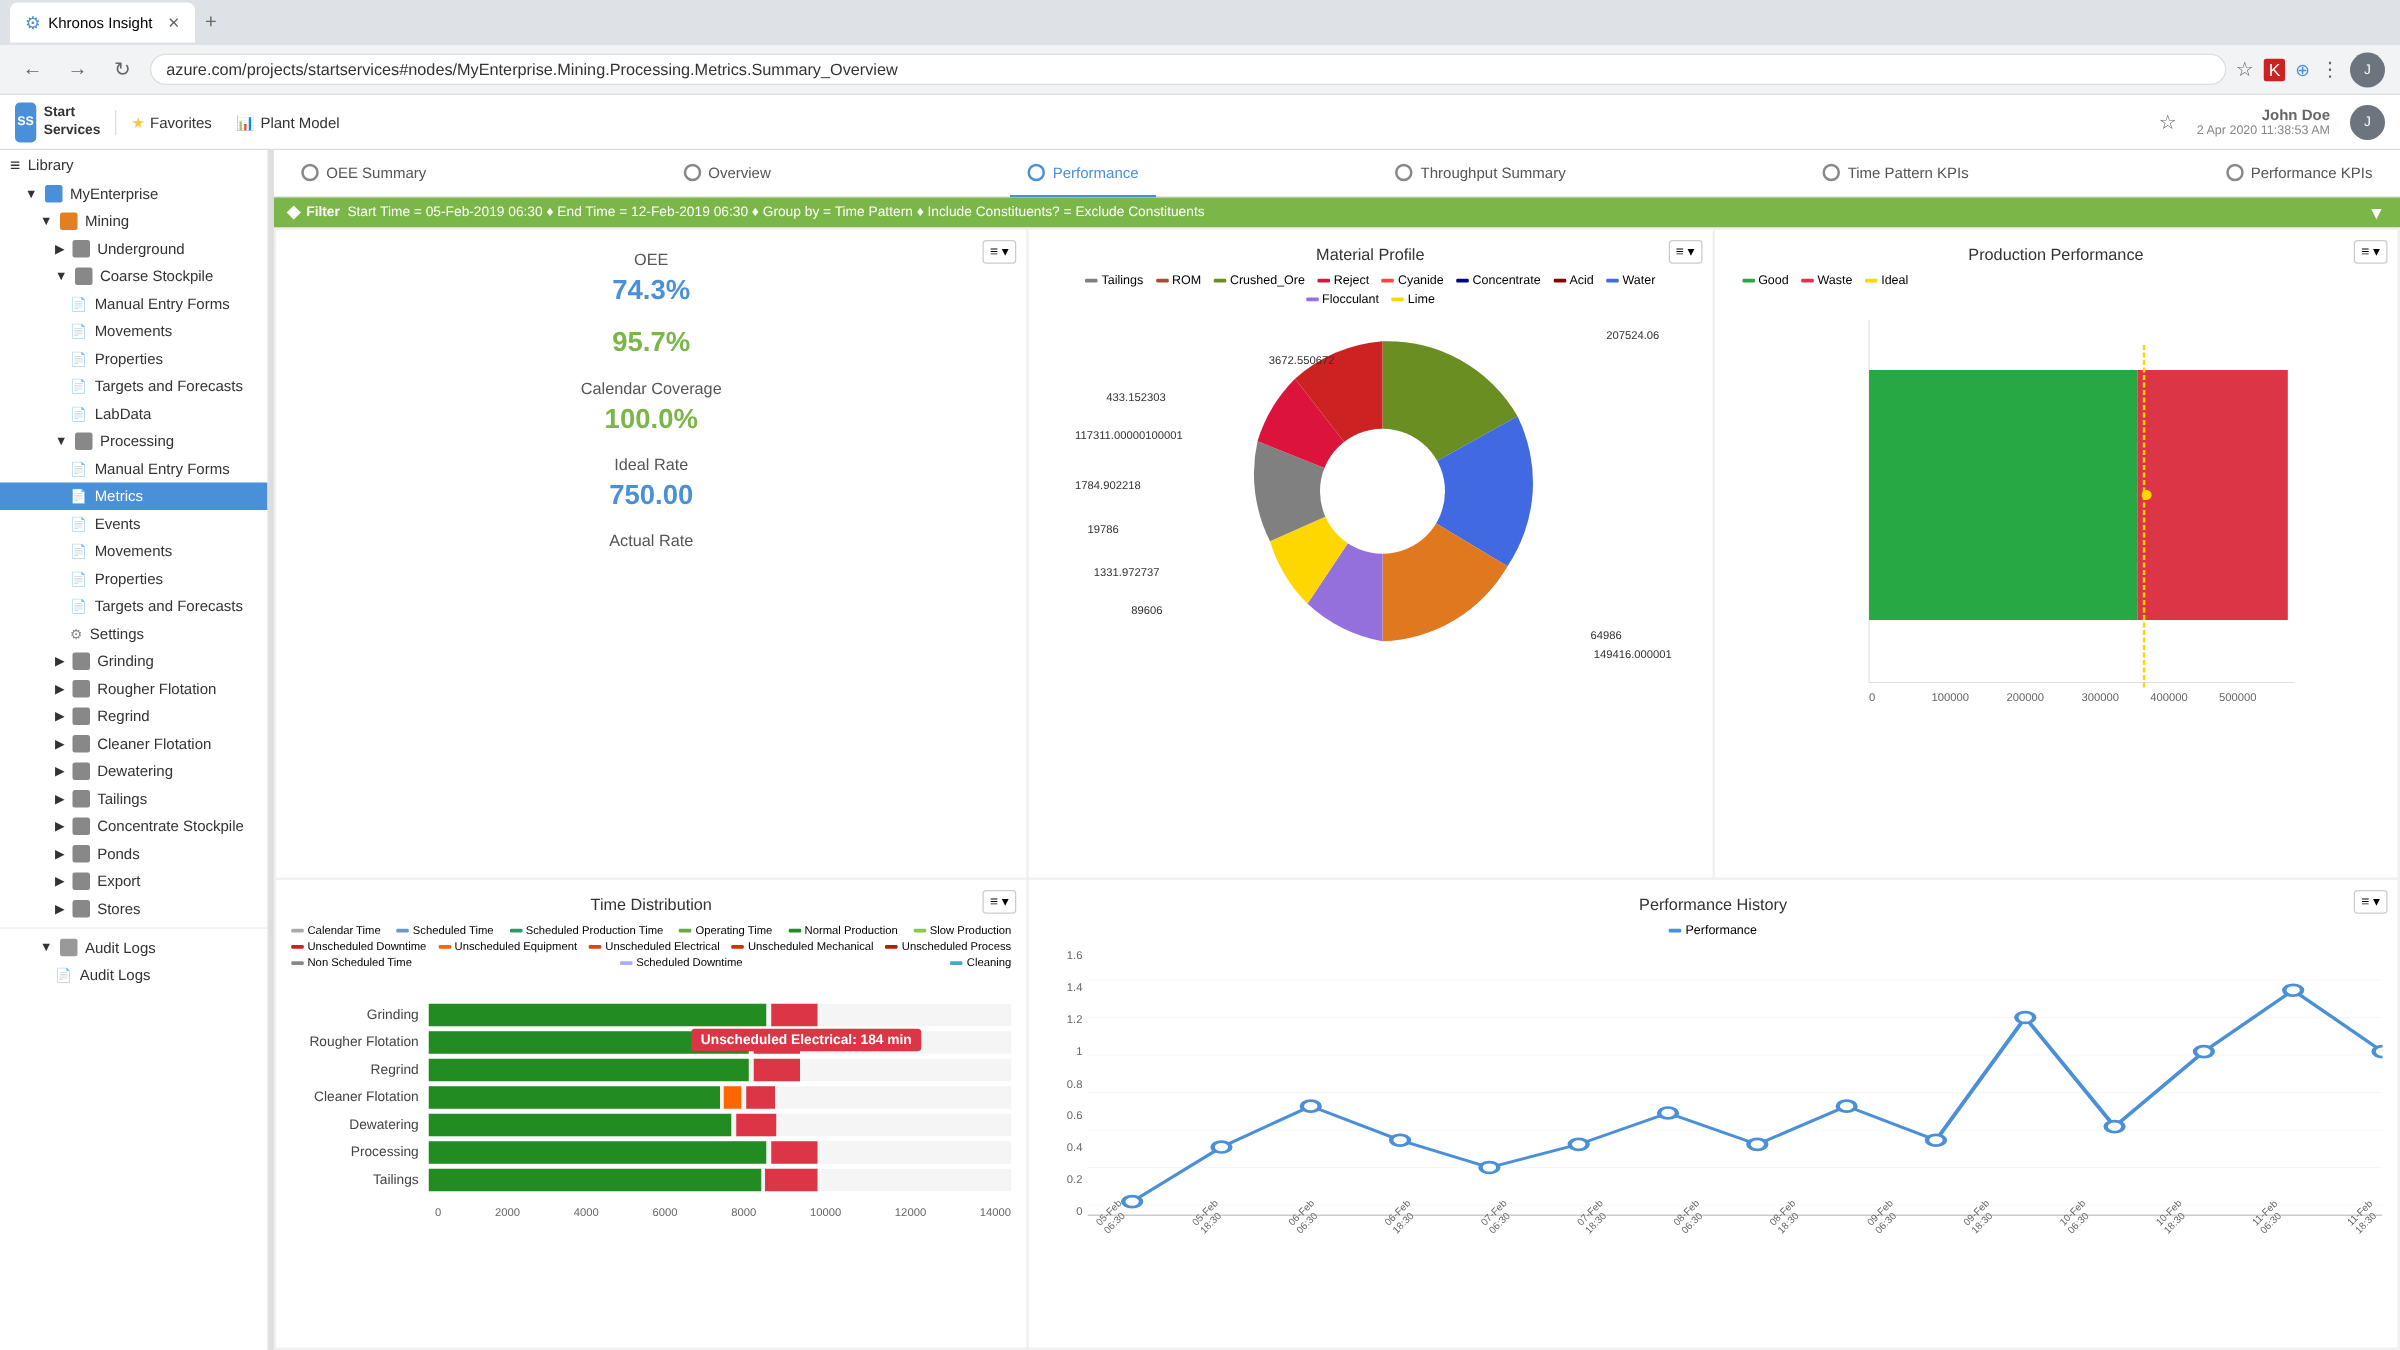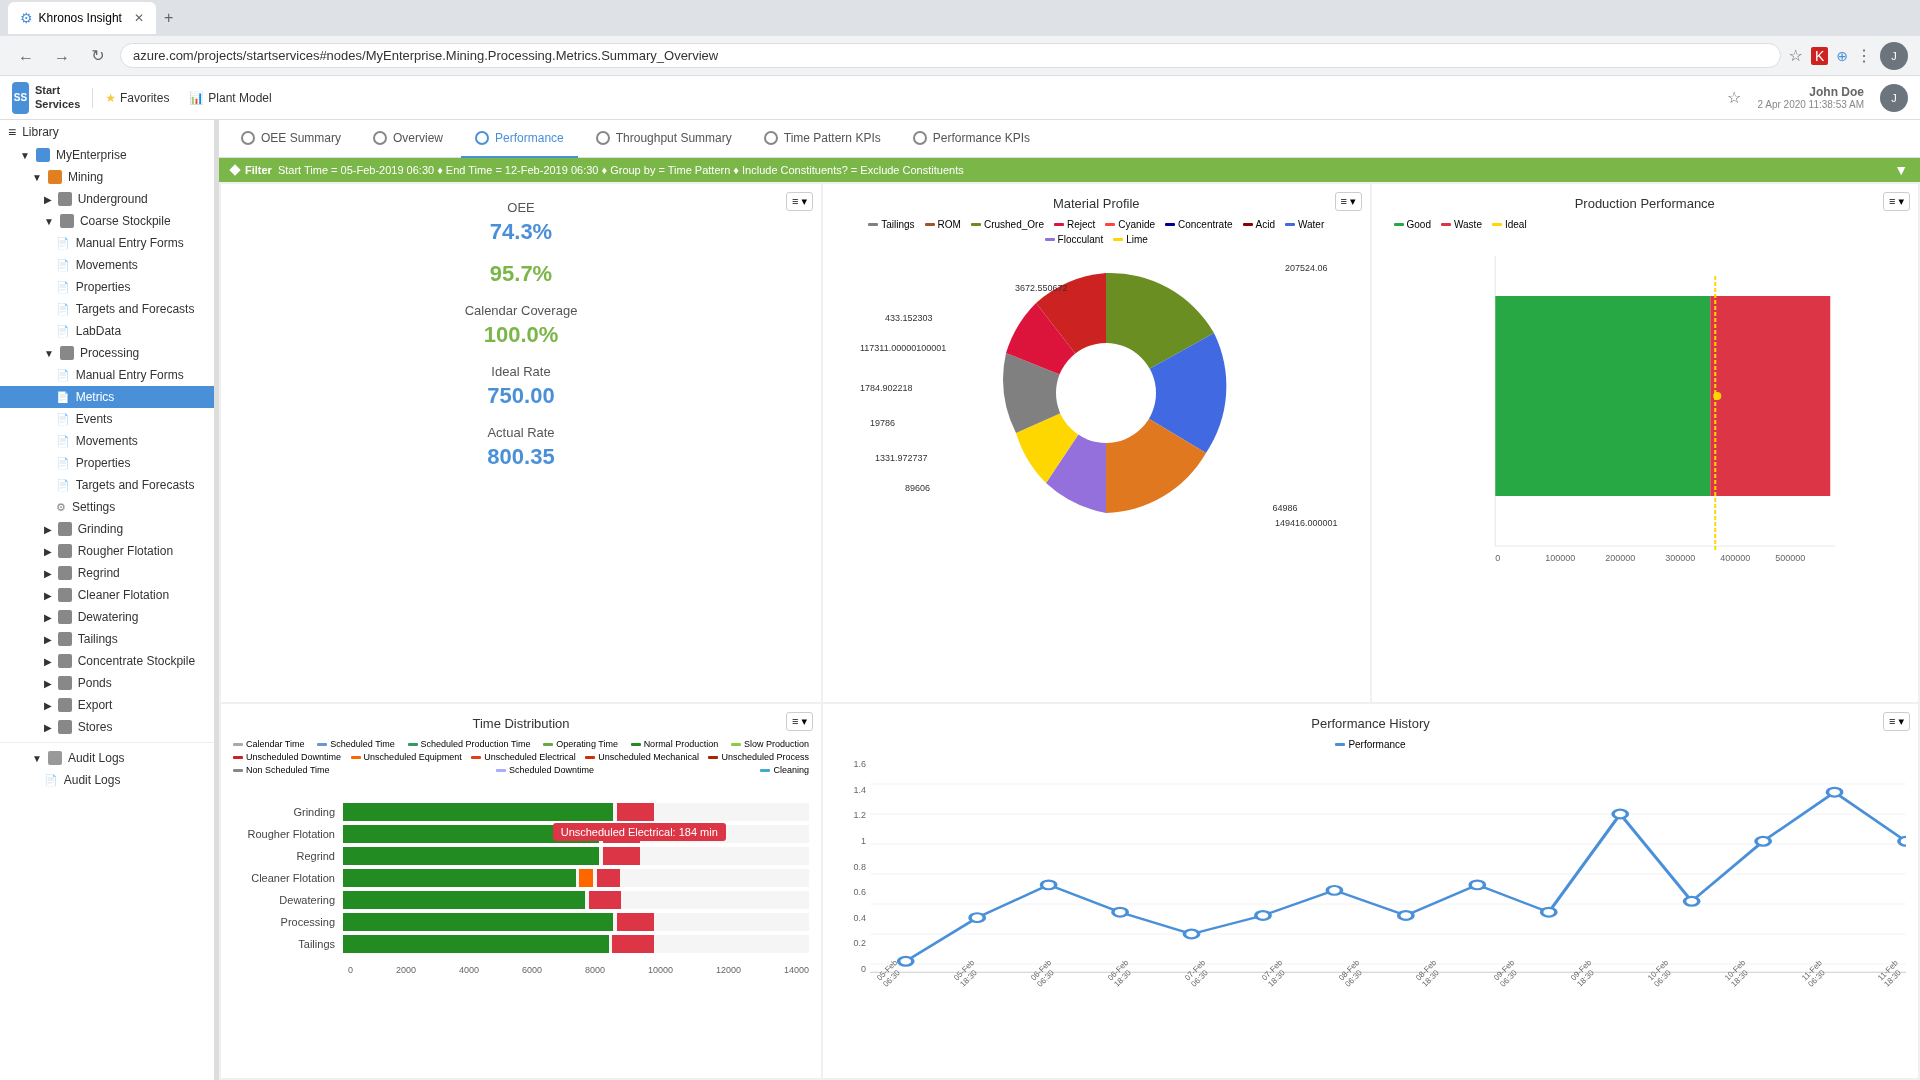--- a/index.html
+++ b/index.html
@@ -38,21 +38,21 @@
     .expand-arrow { font-size: 10px; }
     .sidebar-folder { width: 14px; height: 14px; background: #f5c842; border-radius: 2px; display: inline-block; flex-shrink: 0; }
     .sidebar-folder.blue { background: #4a90d9; }
     .sidebar-folder.orange { background: #e08020; }
     .sidebar-divider { height: 1px; background: #eee; margin: 4px 0; }
 
     
     .content { flex: 1; display: flex; flex-direction: column; overflow: hidden; }
 
     
-    .tabs-bar { background: #fff; border-bottom: 1px solid #ddd; display: flex; align-items: center; padding: 0 8px; height: 38px; gap: 4px; }
+    .tabs-bar { background: #fff; border-bottom: 1px solid #ddd; display: flex; align-items: center; padding: 0 8px; height: 38px; gap: 4px; justify-content: space-between; }
     .tab-item { padding: 6px 14px; font-size: 12px; color: #555; cursor: pointer; border-radius: 4px 4px 0 0; display: flex; align-items: center; gap: 6px; height: 38px; border-bottom: 2px solid transparent; }
     .tab-item.active { color: #4a90d9; border-bottom: 2px solid #4a90d9; font-weight: 500; }
     .tab-icon { width: 14px; height: 14px; border-radius: 50%; border: 2px solid currentColor; display: inline-block; }
 
     
     .filter-bar { background: #7ab648; color: white; padding: 4px 12px; font-size: 11px; display: flex; align-items: center; justify-content: space-between; }
     .filter-text { display: flex; align-items: center; gap: 6px; }
     .filter-diamond { width: 8px; height: 8px; background: white; transform: rotate(45deg); display: inline-block; }
 
     
@@ -357,21 +357,20 @@
             <div class="oee-metric">
               <div class="oee-label">Calendar Coverage</div>
               <div class="oee-value green">100.0%</div>
             </div>
             <div class="oee-metric">
               <div class="oee-label">Ideal Rate</div>
               <div class="oee-value">750.00</div>
             </div>
             <div class="oee-metric">
               <div class="oee-label">Actual Rate</div>
-              <div class="oee-value">800.35</div>
             </div>
           </div>
         </div>
 
         <div class="panel material-panel">
           <button class="menu-btn">≡ ▾</button>
           <div class="panel-title">Material Profile</div>
           <div class="pie-legend">
             <div class="legend-item">
               <div class="legend-dot" style="background:#808080;"></div>
@@ -569,21 +568,21 @@
                 <div style="width:8%;height:100%;background:#dc3545;display:inline-block;"></div>
               </div>
             </div>
 
             <div class="bar-row" style="position:relative;">
               <div class="bar-label">Regrind</div>
               <div class="bar-container">
                 <div style="width:55%;height:100%;background:#228b22;display:inline-block;"></div>
                 <div style="width:8%;height:100%;background:#dc3545;display:inline-block;"></div>
                 
-                <div class="tooltip" style="left:45%;top:-24px;">Unscheduled Electrical: 184 min</div>
+                <div class="tooltip" style="left:45%;top:-24px;font-weight:bold;">Unscheduled Electrical: 184 min</div>
               </div>
             </div>
 
             <div class="bar-row">
               <div class="bar-label">Cleaner Flotation</div>
               <div class="bar-container">
                 <div style="width:50%;height:100%;background:#228b22;display:inline-block;"></div>
                 <div style="width:3%;height:100%;background:#ff6600;display:inline-block;"></div>
                 <div style="width:5%;height:100%;background:#dc3545;display:inline-block;"></div>
               </div>

